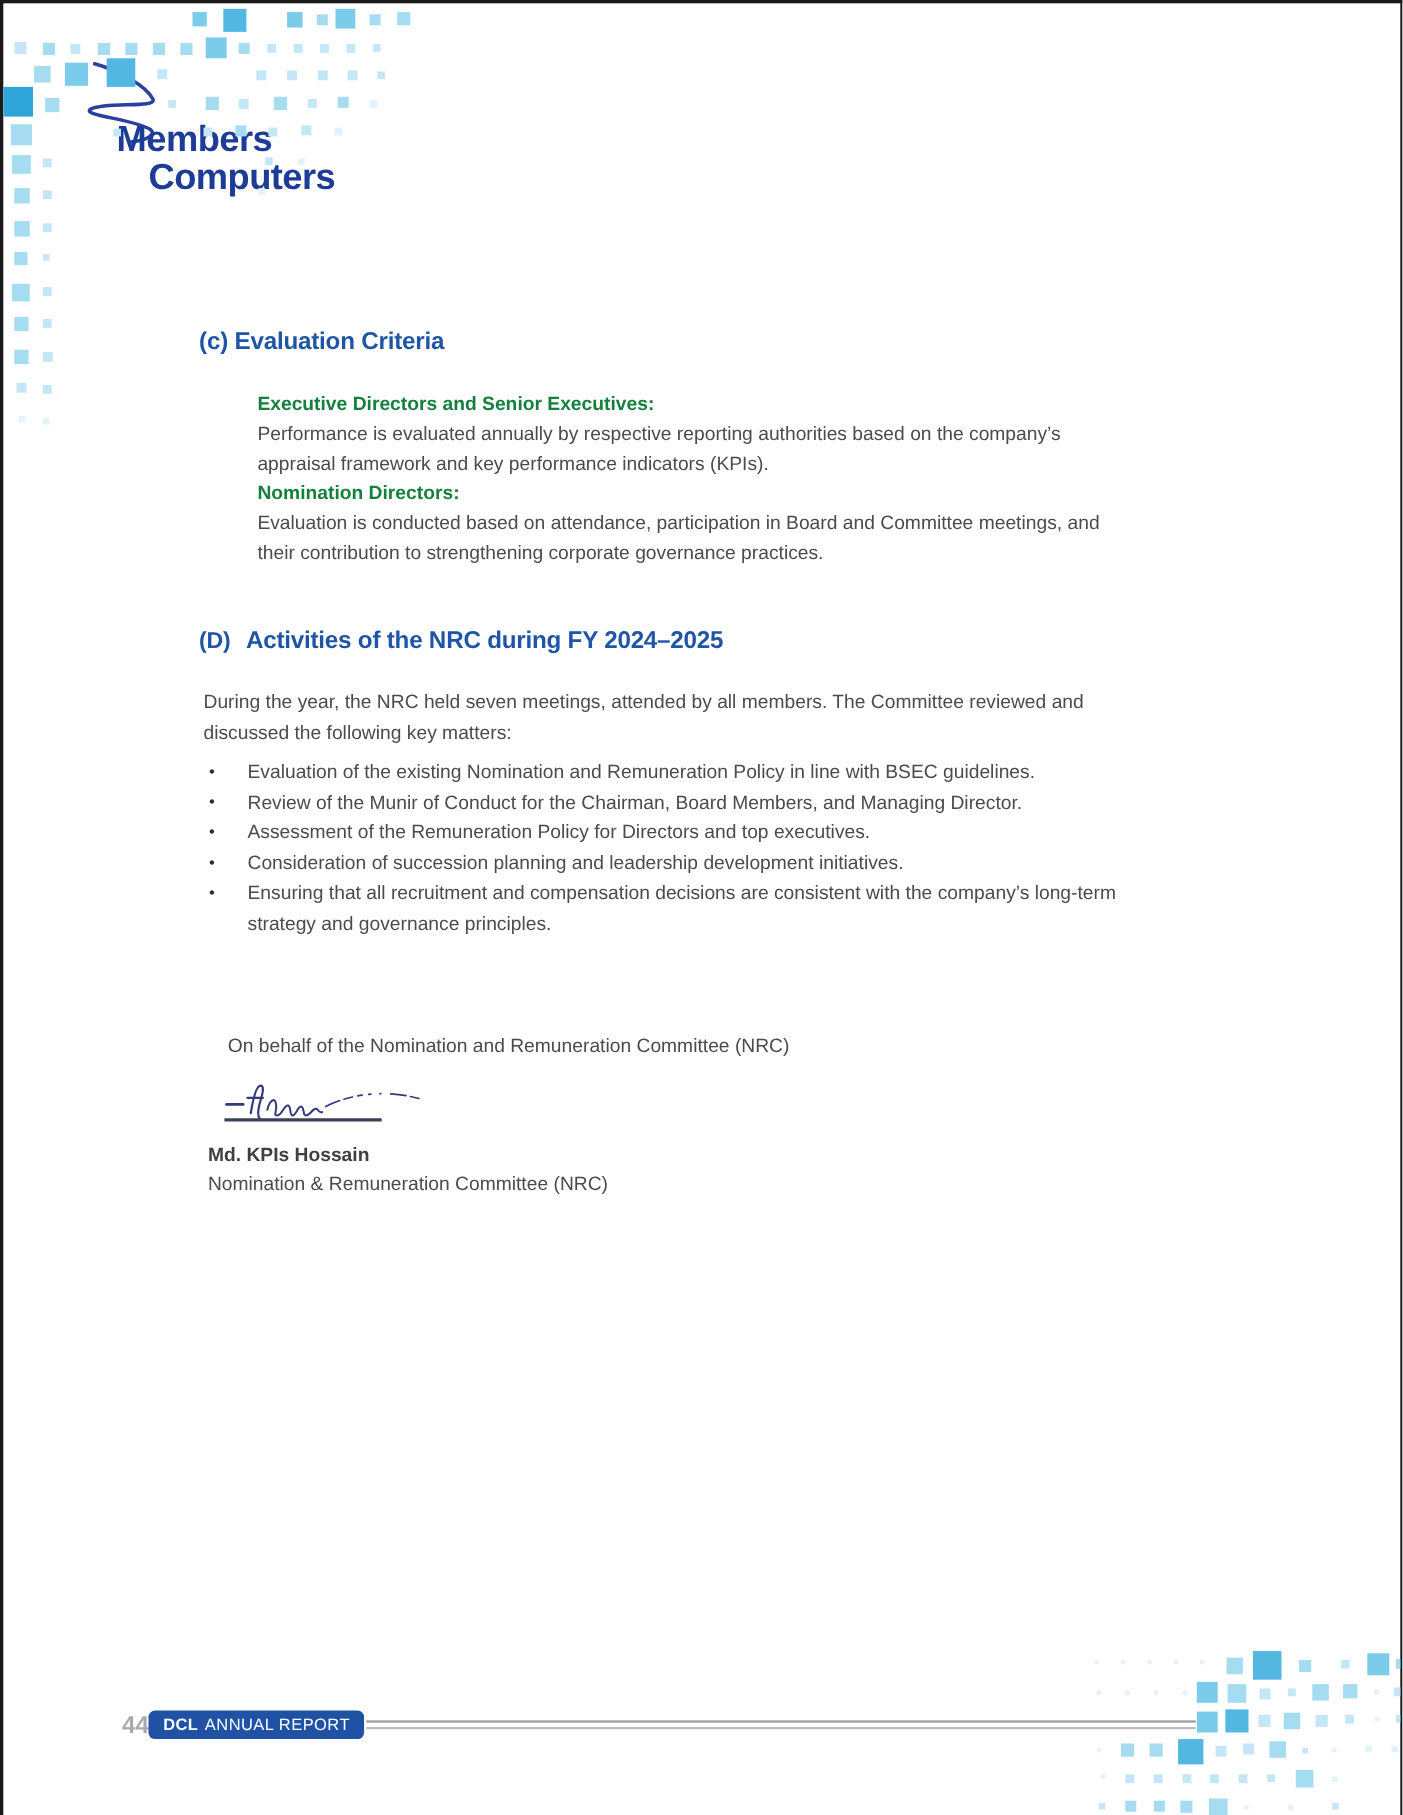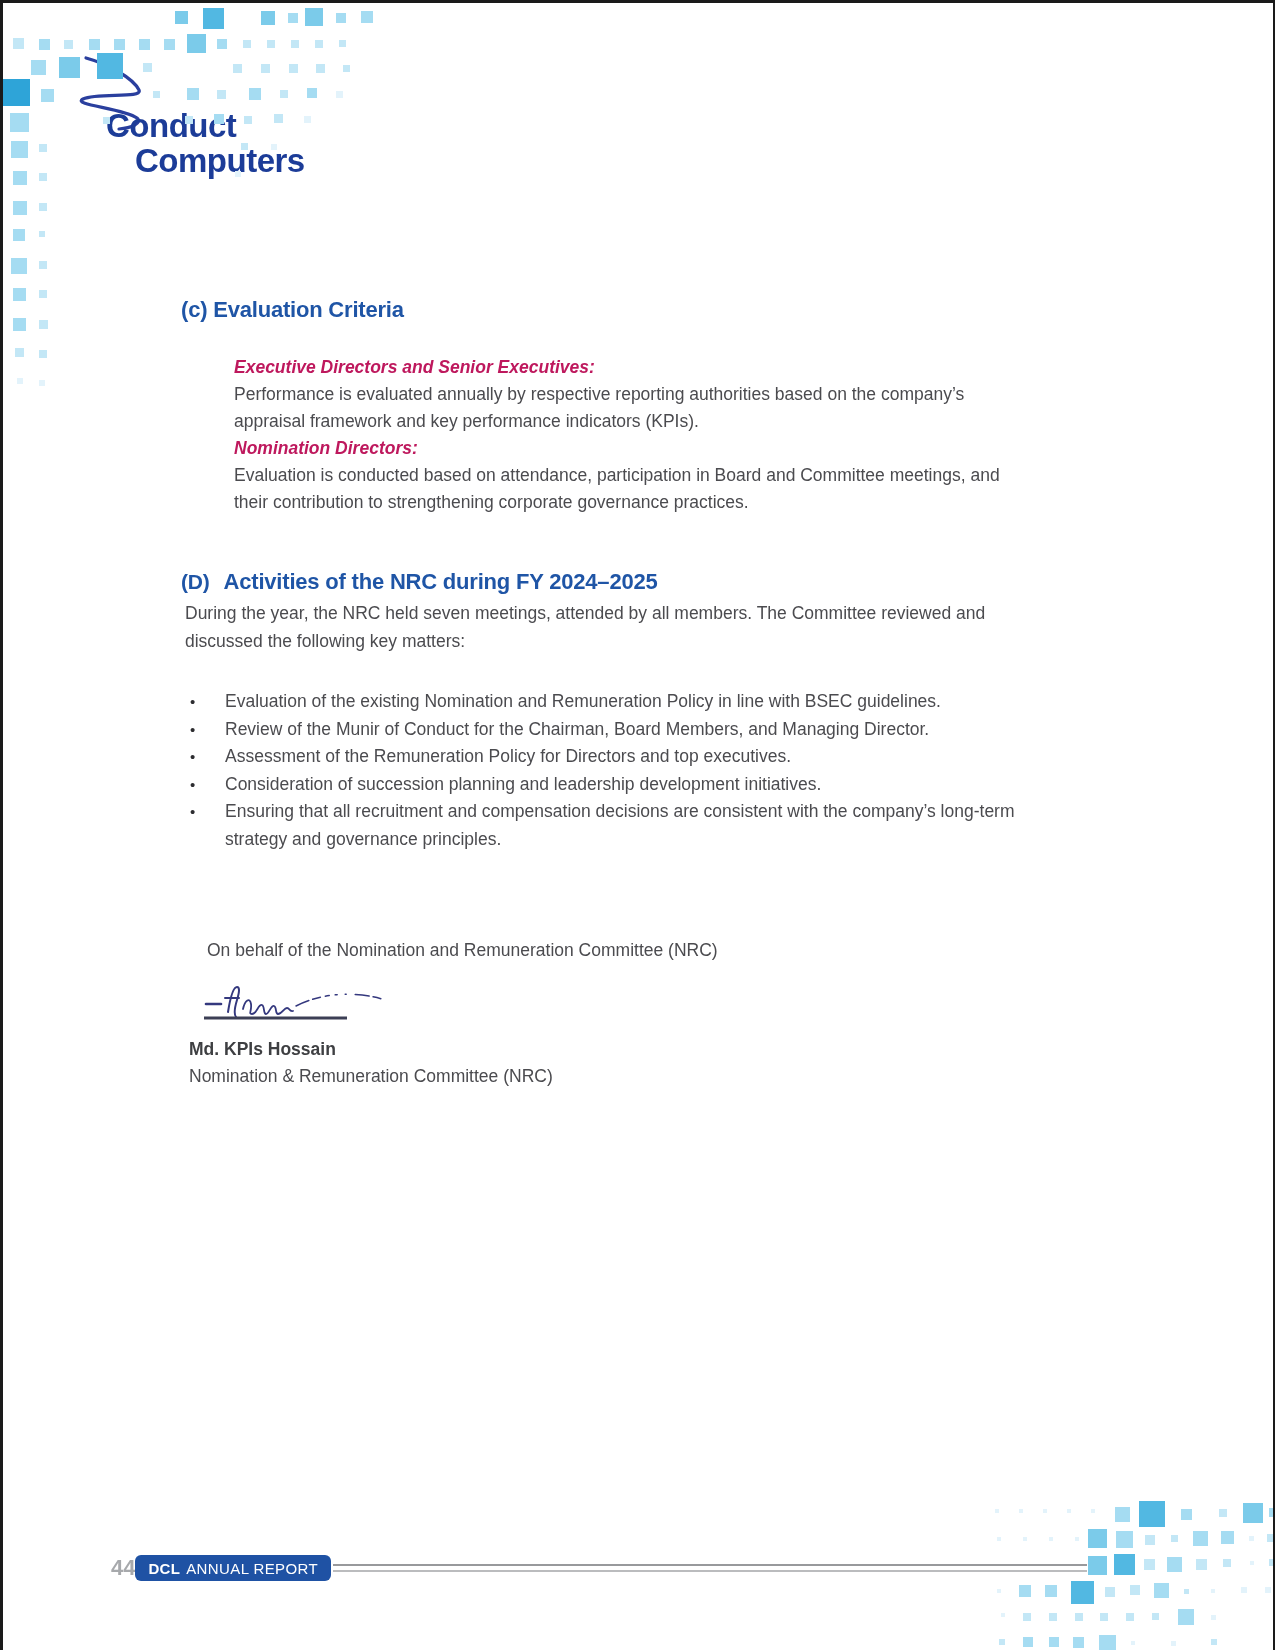--- a/index.html
+++ b/index.html
@@ -30,24 +30,24 @@
     position:absolute;left:178px;
     font-size:22px;font-weight:700;
     color:var(--heading_blue,#1f55a6);
     letter-spacing:-.2px;
   }
   .h-c{top:294px;}
   .h-d{top:566px;}
   .h-d .h-label{margin-right:14px;font-size:21px;}
   
   .eval-block{position:absolute;left:231px;top:351px;width:792px;font-size:17.5px;line-height:27px;}
-  .eval-title{font-weight:700;color:#be185d;font-style:italic;}
+  .eval-title{font-weight:700;color:#15803d;}
   .eval-body{color:var(--body_text);}
   
-  .d-intro{position:absolute;left:182px;top:597px;width:836px;font-size:17.5px;line-height:27.5px;}
+  .d-intro{position:absolute;left:182px;top:622px;width:836px;font-size:17.5px;line-height:27.5px;}
   .bullets{position:absolute;left:187px;top:685px;width:838px;margin:0;padding:0;list-style:none;font-size:17.5px;line-height:27.5px;}
   .bullets li{display:flex;align-items:flex-start;}
   .blt{width:35px;flex:0 0 35px;font-size:15px;line-height:27.5px;color:#2d2d30;}
   .bullet-text{flex:1;}
   
   .on-behalf{position:absolute;left:186px;top:919px;font-size:17.5px;}
   .signature{position:absolute;left:198px;top:974px;}
   .name-block{position:absolute;left:186px;top:1033px;font-size:17.5px;line-height:26.5px;}
   .sig-name{font-weight:700;color:#3e3f42;}
   
@@ -66,21 +66,21 @@
 </head>
 <body>
 
 <div class="page">
 
   <svg class="swoosh" width="130" height="95" viewBox="0 0 130 95">
     <path d="M27,13 C49,19 74,33 80,45 C84,54 39,47 24,54 C12,60 64,63 78,73 C84,78 72,83 60,84" fill="none" stroke="#2a3f9e" stroke-width="3.2" stroke-linecap="round"></path>
   </svg>
 
   <div class="logo">
-    <div class="logo-line1">Conduct</div>
+    <div class="logo-line1">Members</div>
     <div class="logo-line2">Computers</div>
   </div>
 
   <h2 class="h-blue h-c" style="margin:0">(c) Evaluation Criteria</h2>
 
   <div class="eval-block">
     <div class="eval-title">Executive Directors and Senior Executives:</div>
     <div class="eval-body">Performance is evaluated annually by respective reporting authorities based on the company’s appraisal framework and key performance indicators (KPIs).</div>
     <div class="eval-title">Nomination Directors:</div>
     <div class="eval-body">Evaluation is conducted based on attendance, participation in Board and Committee meetings, and their contribution to strengthening corporate governance practices.</div>

